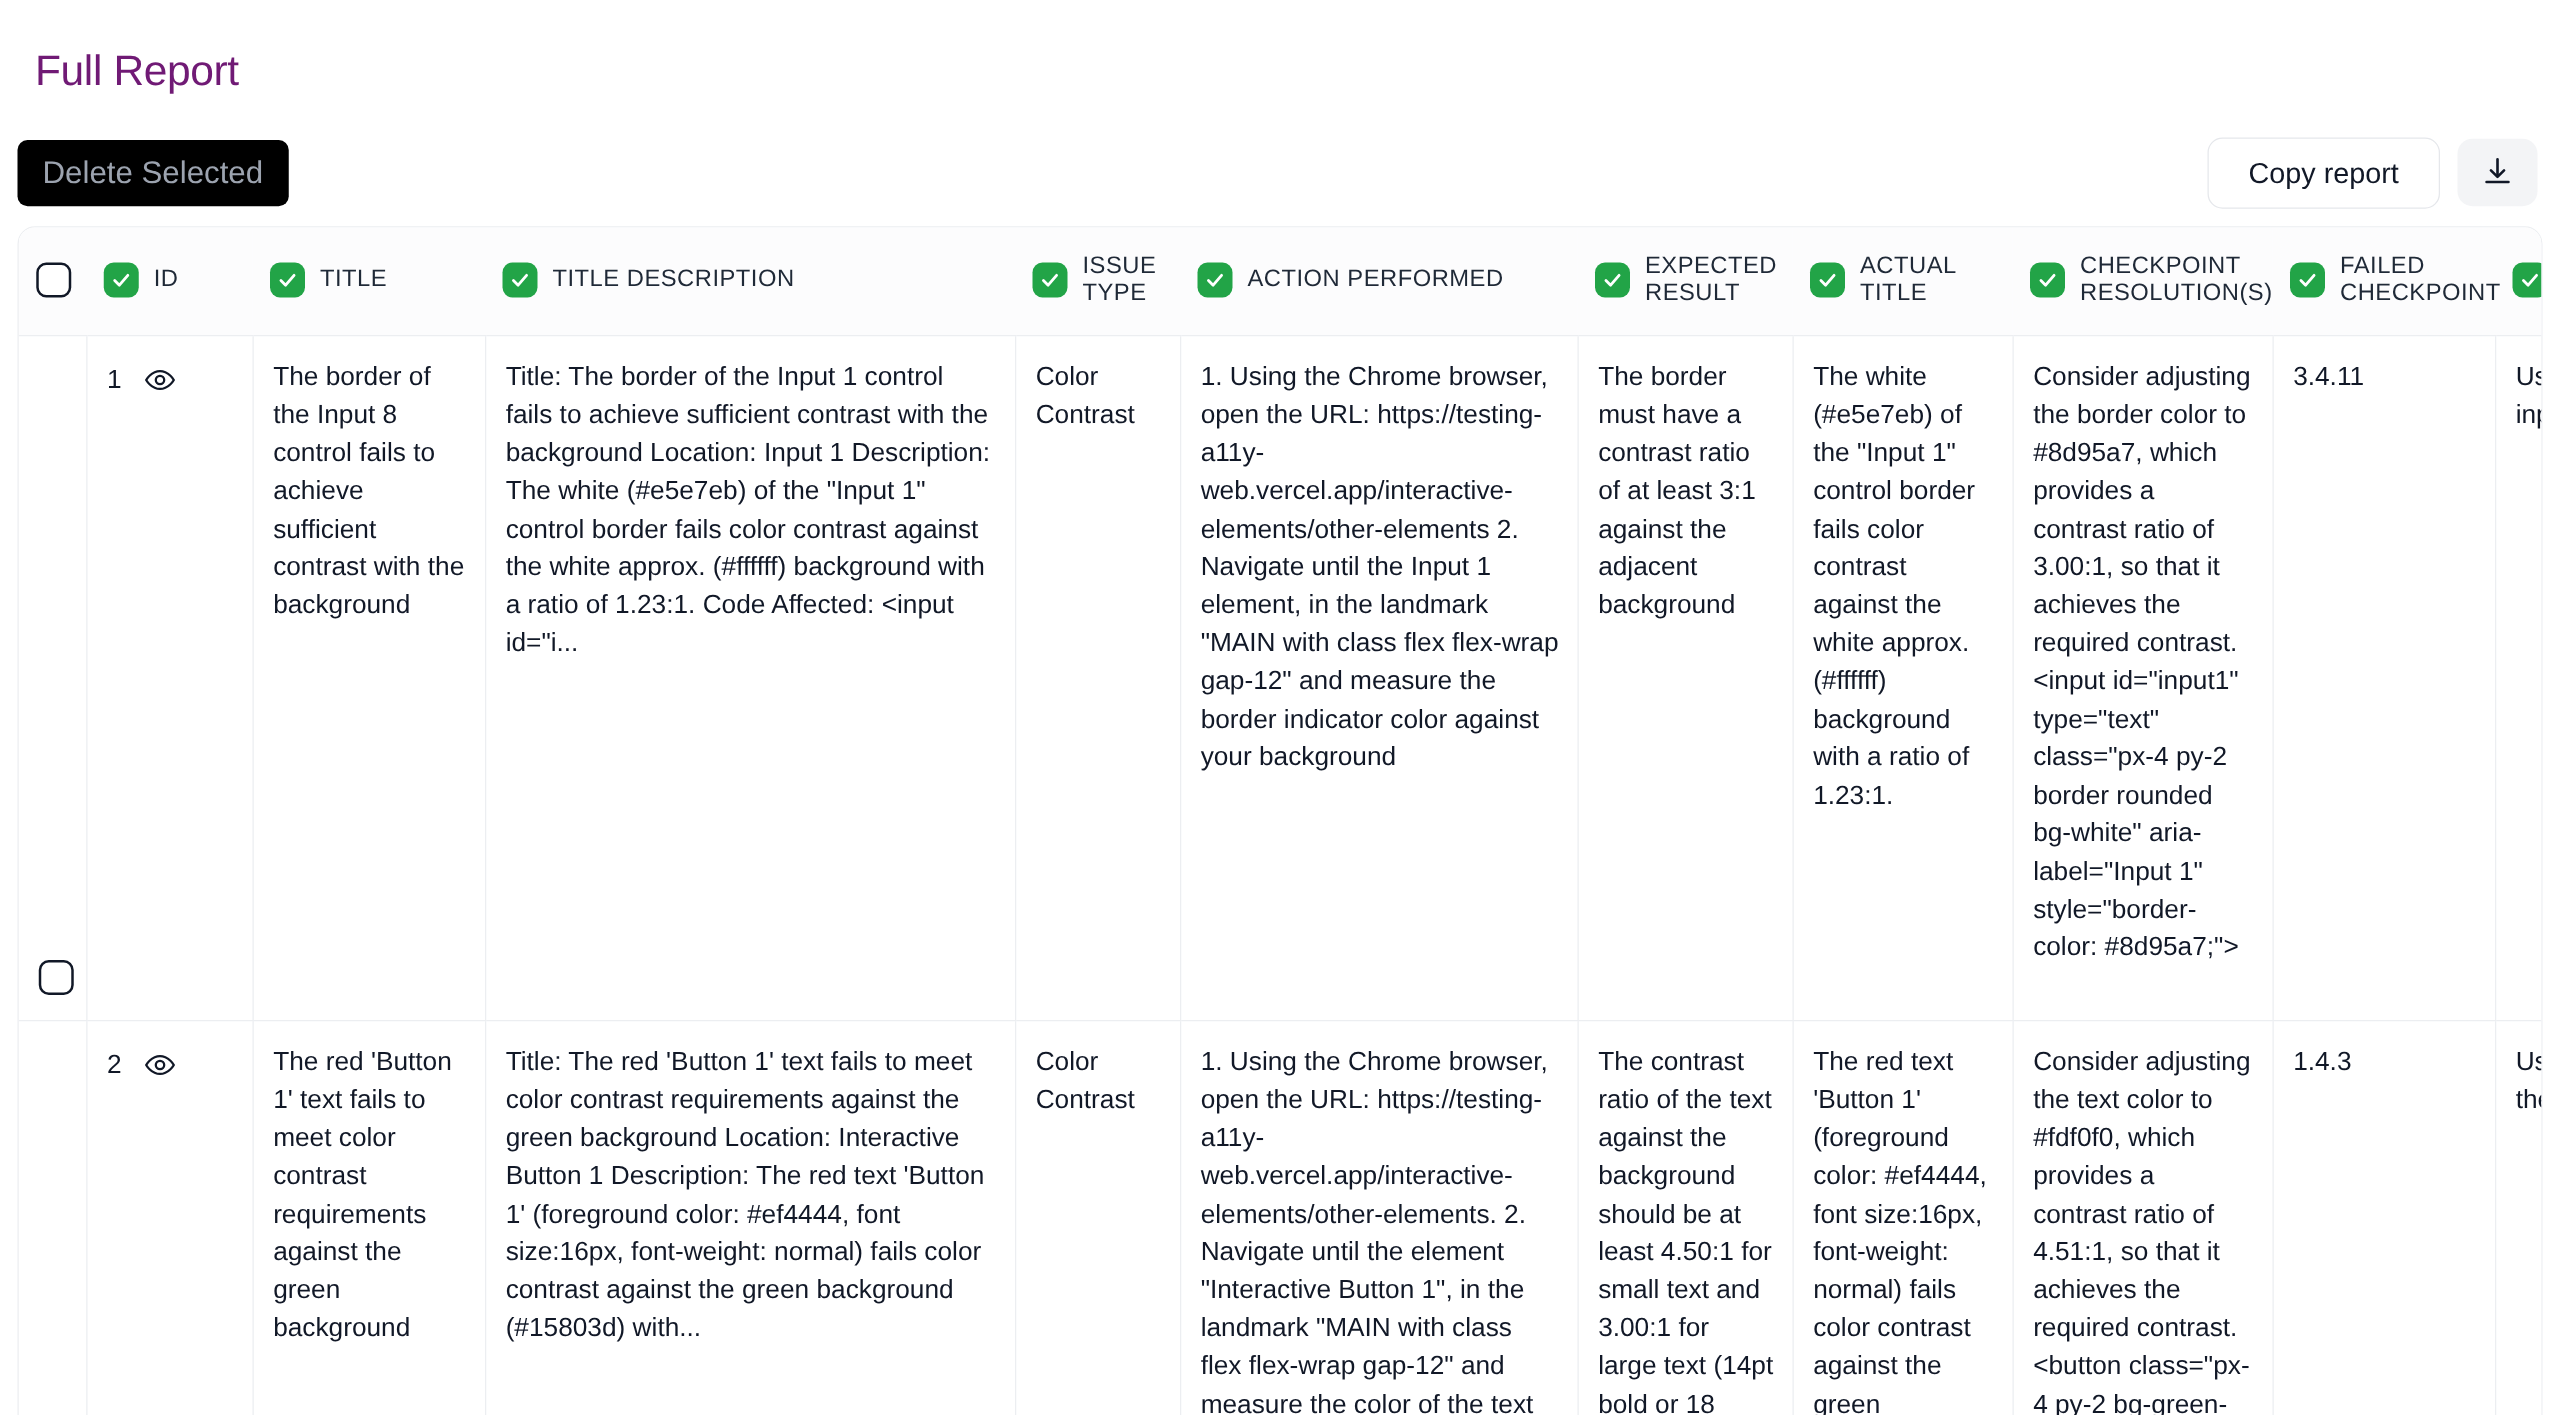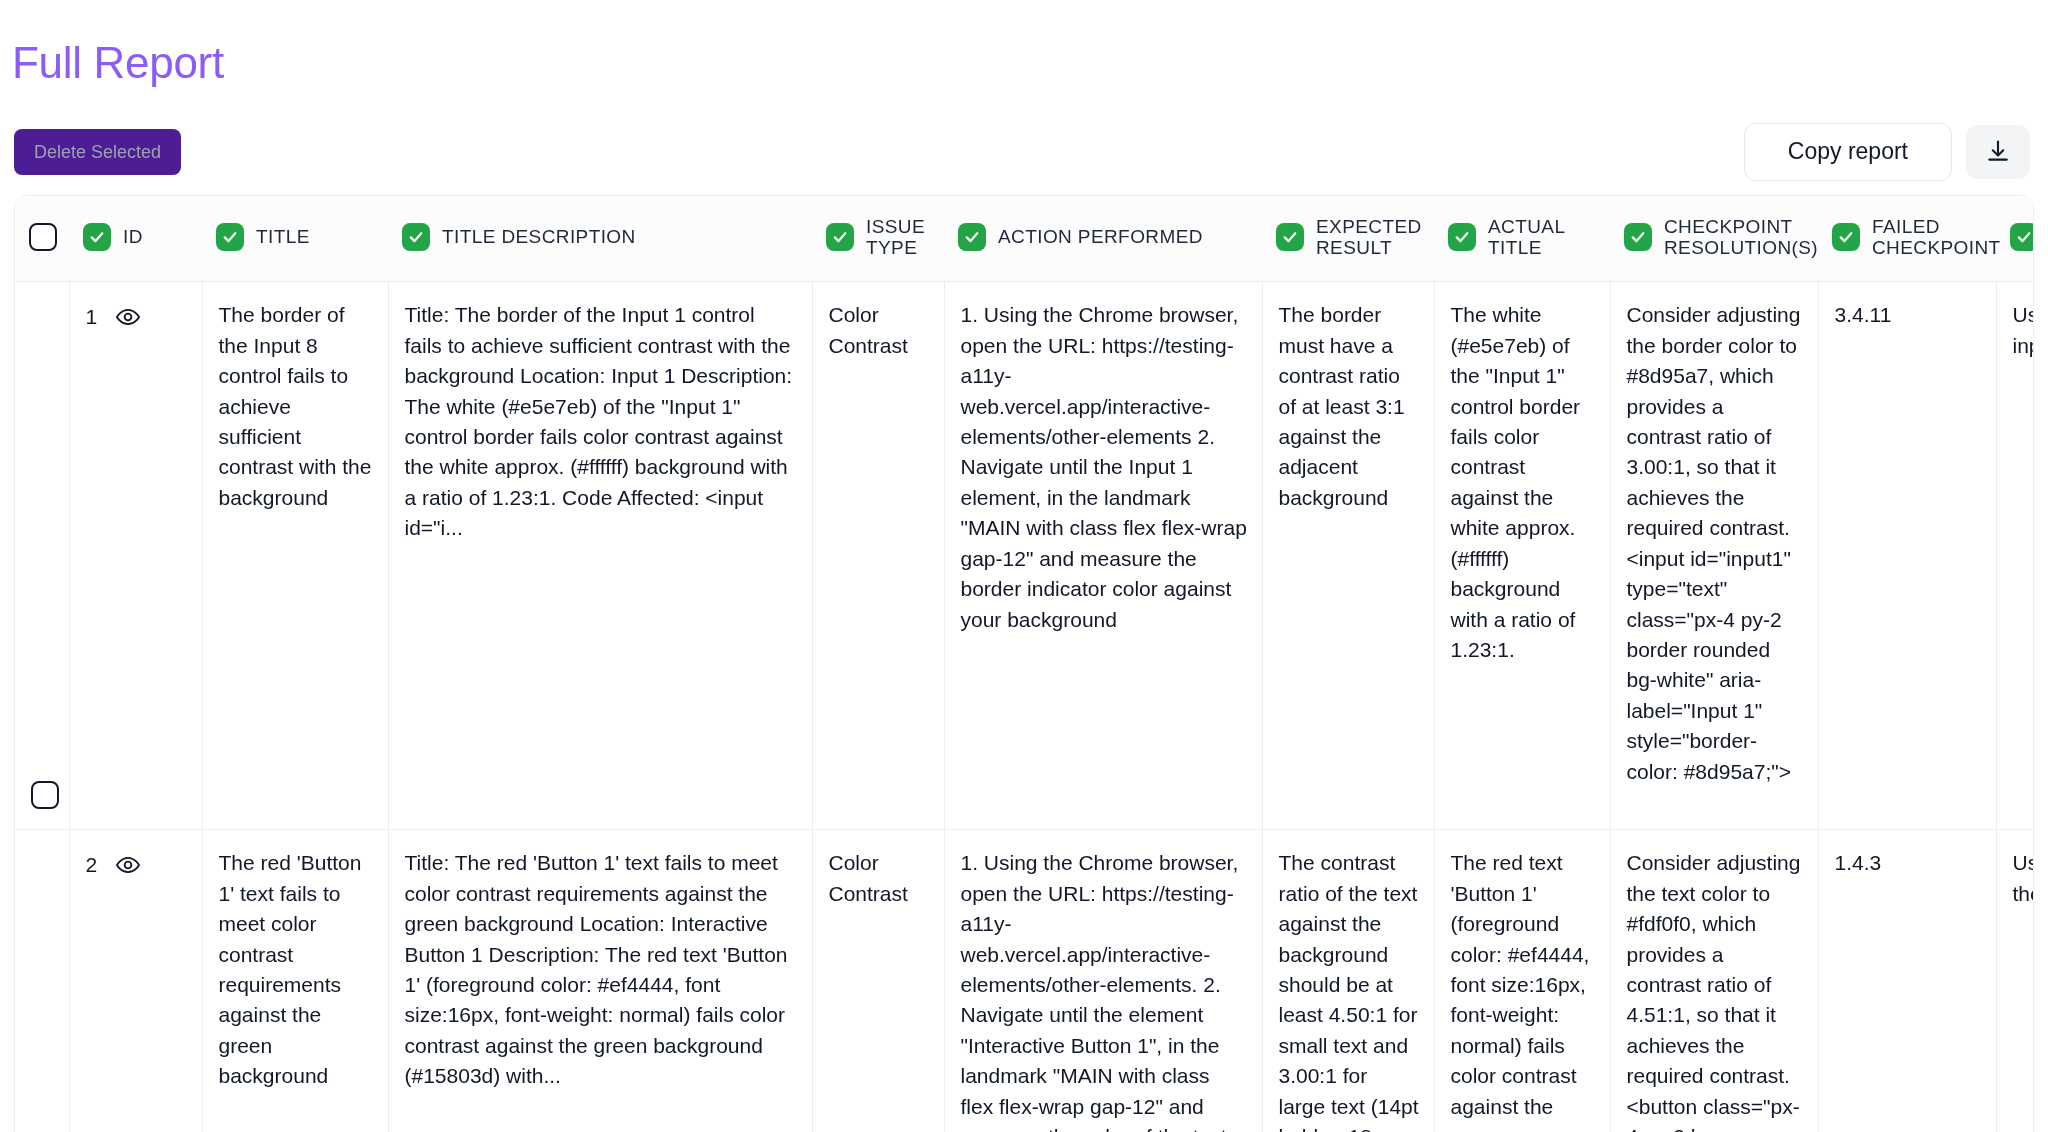--- a/index.html
+++ b/index.html
@@ -9,54 +9,54 @@
     background: #ffffff;
     font-family: "Liberation Sans", sans-serif;
     color: #111827;
   }
   body { overflow-x: hidden; }
 
   .page { width: 2048px; position: relative; }
 
   
   .page-title {
-    font-size: 44px;
+    font-size: 34px;
     font-weight: 400;
-    color: #8b5cf6;
+    color: #701a75;
     letter-spacing: -0.3px;
-    padding: 10px 0 0 12px;
+    padding: 10px 0 0 28px;
     line-height: 48px;
   }
 
   .toolbar {
     display: flex;
     align-items: center;
     justify-content: space-between;
     padding: 6px 18px 14px 14px;
   }
   .btn-delete {
-    background: #4c1d95;
+    background: #000000;
     border: none;
     border-radius: 8px;
     color: #9ca3af;
-    font-size: 18px;
+    font-size: 25px;
     font-family: "Liberation Sans", sans-serif;
     padding: 14px 20px;
     cursor: default;
     line-height: 1;
   }
   .toolbar-right { display: flex; align-items: center; gap: 14px; }
   .btn-copy {
     background: #ffffff;
     border: 1px solid #e5e7eb;
     border-radius: 12px;
     color: #111827;
     font-size: 23px;
     font-family: "Liberation Sans", sans-serif;
-    padding: 14px 43px;
+    padding: 14px 32px;
     cursor: pointer;
     line-height: 1.2;
   }
   .btn-download {
     background: #f3f4f6;
     border: none;
     border-radius: 12px;
     width: 64px; height: 54px;
     display: flex; align-items: center; justify-content: center;
     cursor: pointer;

